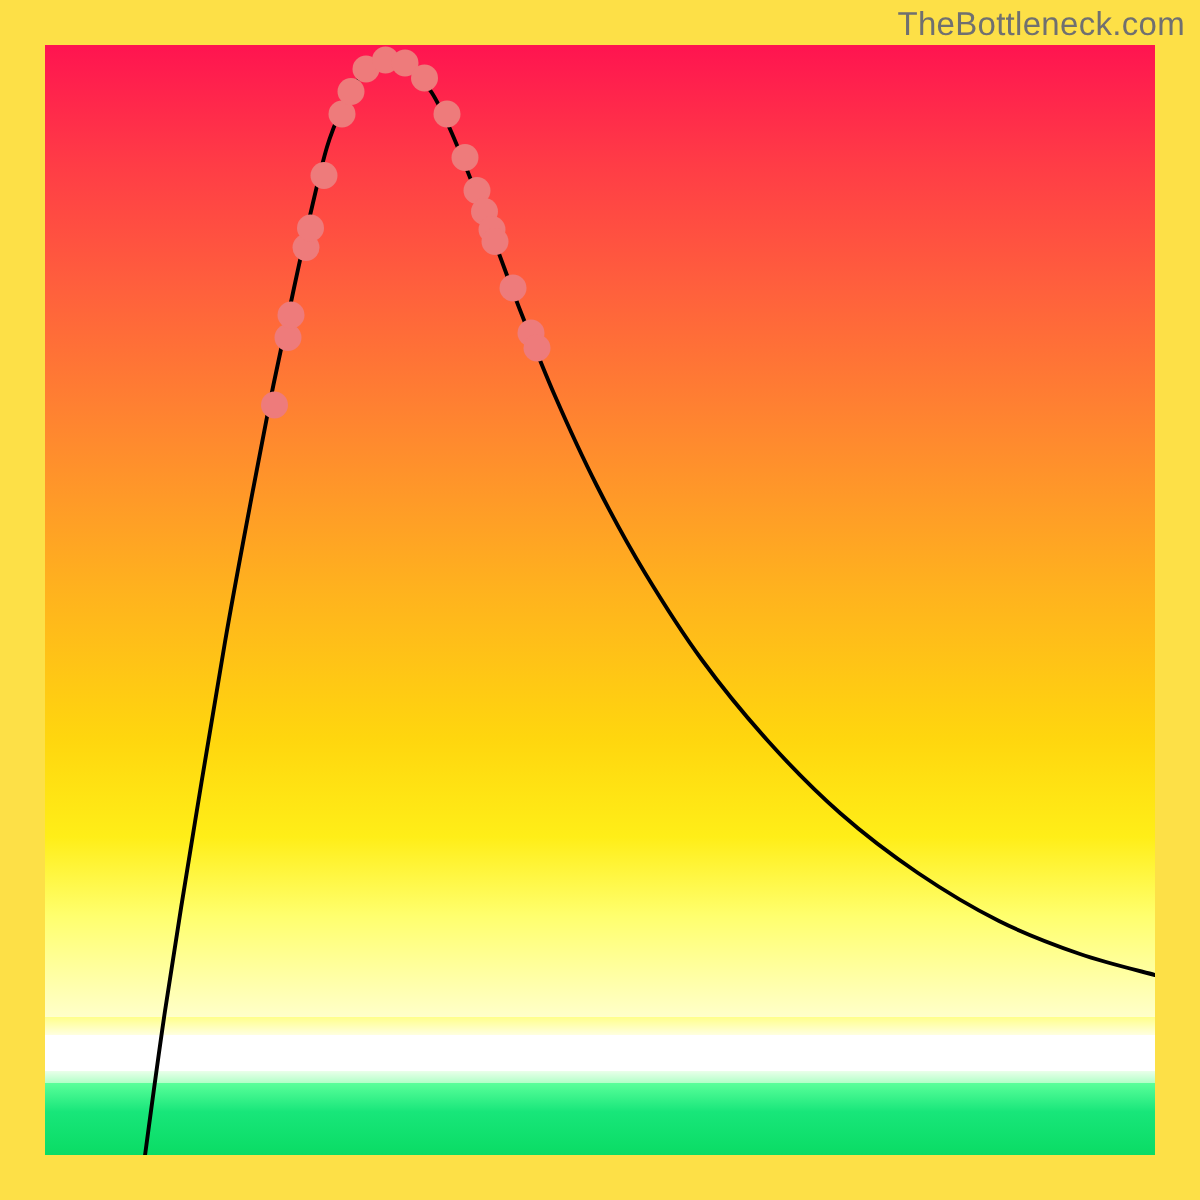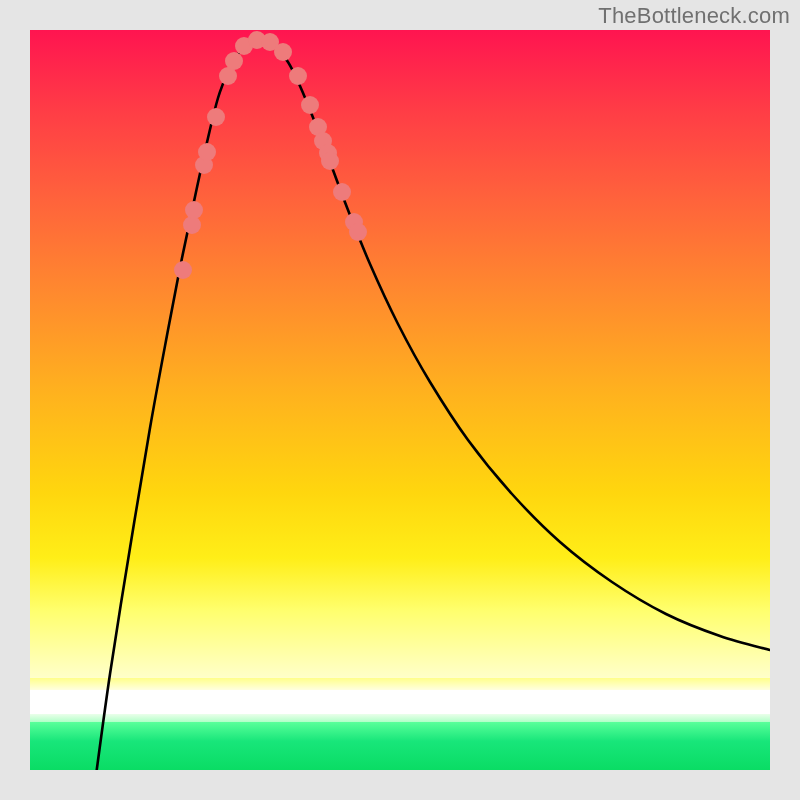--- a/index.html
+++ b/index.html
@@ -7,21 +7,21 @@
     padding: 0;
     width: 800px;
     height: 800px;
     overflow: hidden;
     background: #000;
     font-family: Arial, Helvetica, sans-serif;
   }
   .frame {
     position: absolute;
     inset: 0;
-    background: #e5e5e5;
+    background: #fde047;
   }
   .plot {
     position: absolute;
     left: 30px;
     top: 30px;
     width: 740px;
     height: 740px;
     overflow: hidden;
   }
   .gradient {

